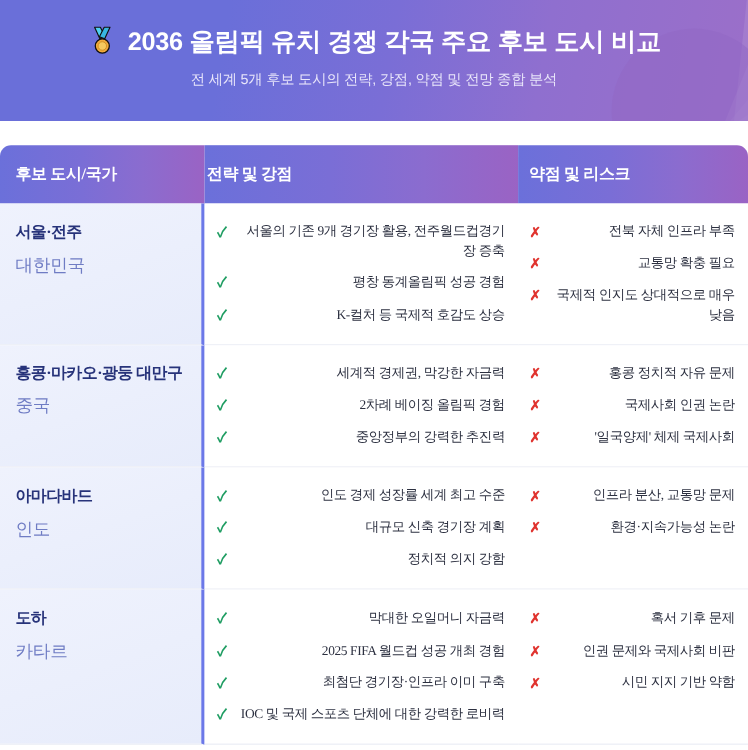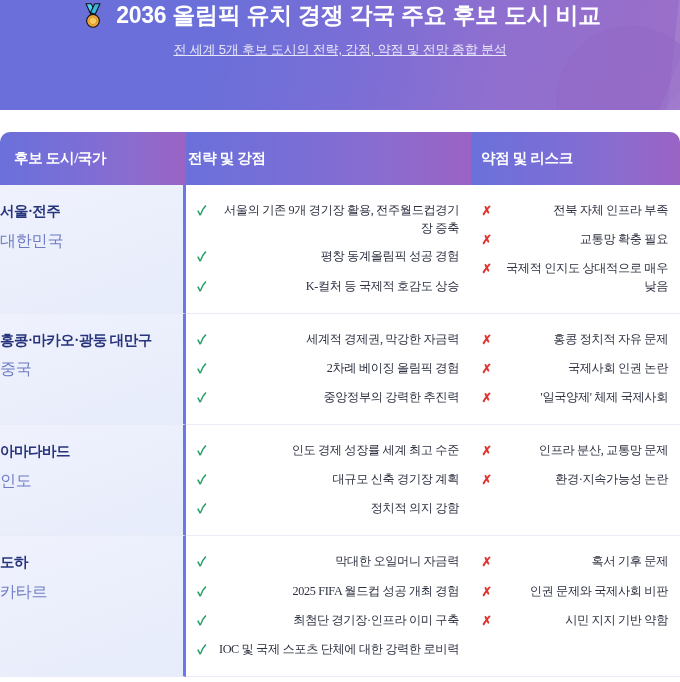--- a/index.html
+++ b/index.html
@@ -50,21 +50,21 @@
     background: rgba(146,104,196,0.55);
   }
 
   .banner-inner {
     position: relative;
     z-index: 2;
     height: 100%;
     display: flex;
     flex-direction: column;
     align-items: center;
-    justify-content: flex-start;
+    justify-content: center;
     padding-bottom: 8px;
   }
   .title-row {
     display: flex;
     align-items: center;
     gap: 9px;
     margin-bottom: 10px;
   }
   .medal-icon { width: 28px; height: 28px; display: block; flex: none; }
   .banner-title {
@@ -72,21 +72,20 @@
     font-weight: bold;
     color: #ffffff;
     letter-spacing: -0.3px;
     white-space: nowrap;
   }
   .banner-sub {
     font-size: 13px;
     color: #e9e6fa;
     letter-spacing: -0.2px;
     white-space: nowrap;
-    text-decoration: underline;
   }
 
   
   .table-wrap {
     padding: 22px 0 0 0;
     background: #ffffff;
   }
   .ctable {
     width: 680px;
     border-collapse: separate;
@@ -117,20 +116,21 @@
   tbody td {
     vertical-align: top;
     border-bottom: 1px solid #e9ecf4;
     padding-top: 17px;
     padding-bottom: 17px;
   }
 
   td.city-cell {
     background: linear-gradient(160deg, #eff2fd 0%, #e7ecfb 100%);
     border-right: 3px solid #6b78e8;
+    padding-left: 14px;
     padding-right: 8px;
   }
   .city-name {
     font-size: 14.5px;
     font-weight: bold;
     color: #27337a;
     letter-spacing: -0.5px;
     line-height: 1.3;
   }
   .city-country {

